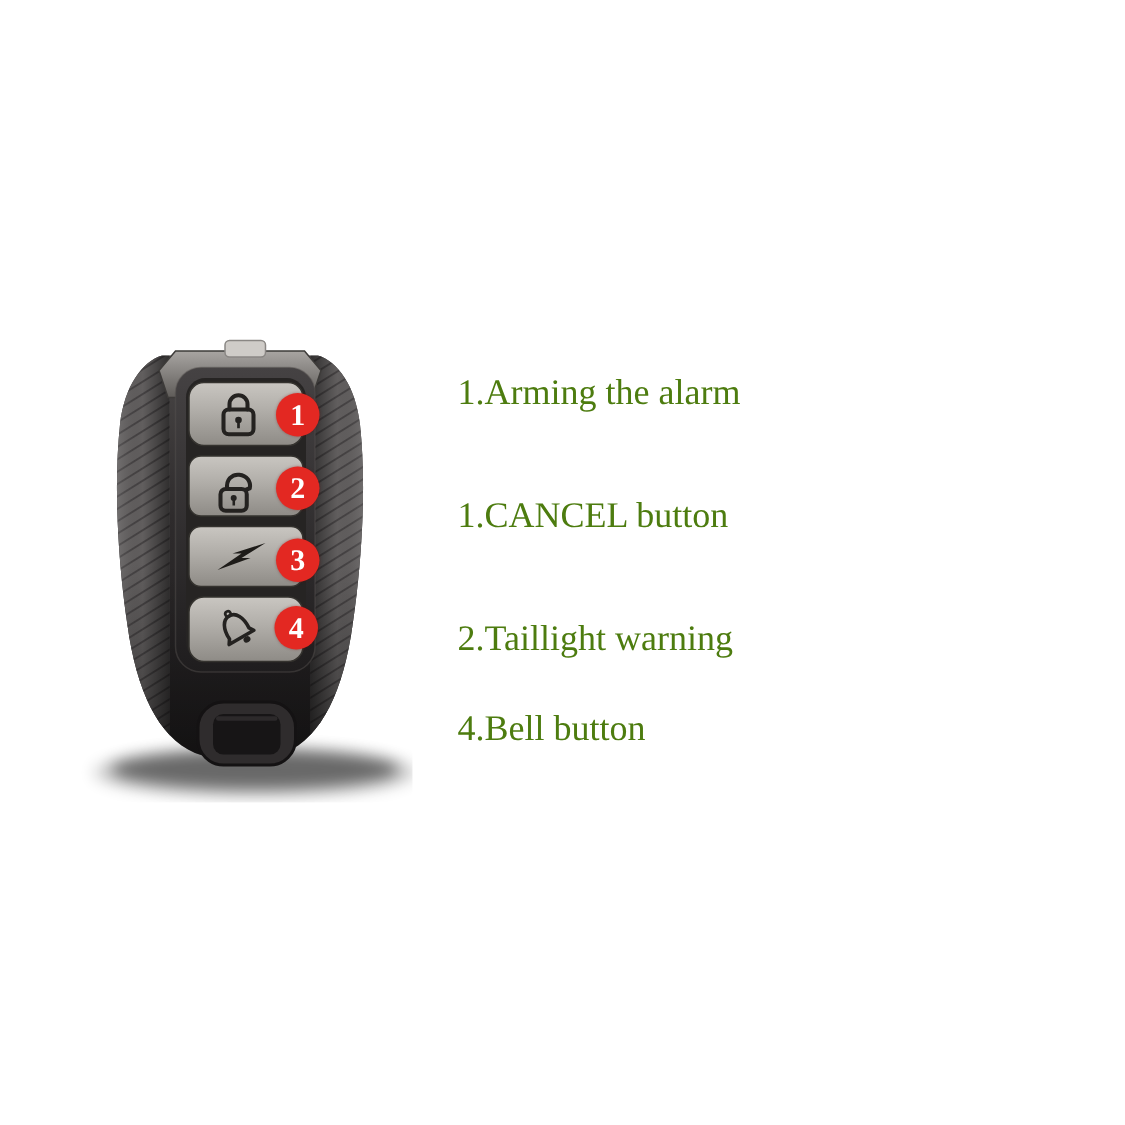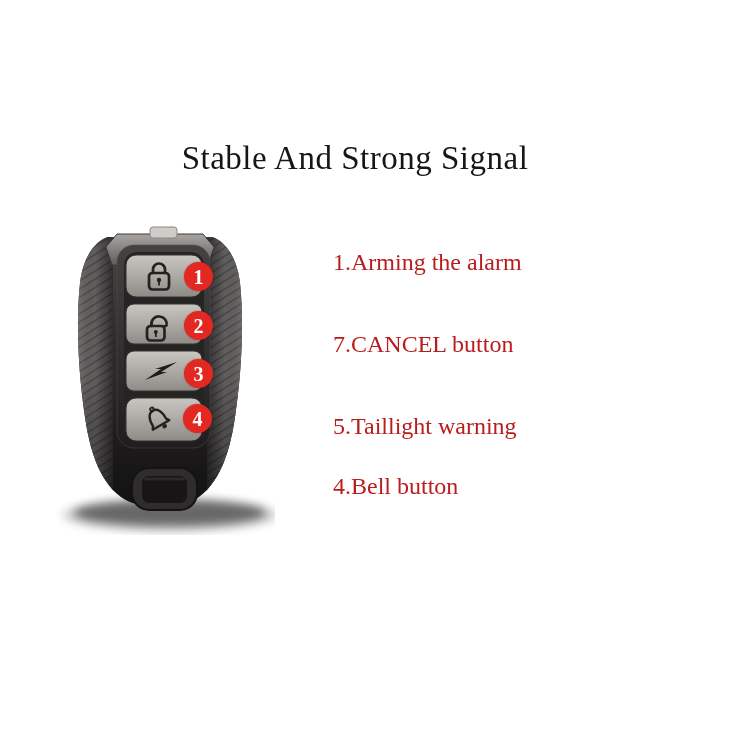--- a/index.html
+++ b/index.html
@@ -6,21 +6,21 @@
   .page{
     position:relative;width:750px;height:750px;background:#ffffff;
     overflow:hidden;font-family:"Liberation Serif",serif;
   }
   .title{
     position:absolute;left:0;top:140px;width:710px;text-align:center;
     font-size:33px;color:#161616;letter-spacing:.5px;white-space:nowrap;
   }
   .legend-item{
     position:absolute;left:305px;white-space:nowrap;
-    font-size:24px;line-height:29px;color:#b91c1c;margin-left:28px;
+    font-size:24px;line-height:29px;color:#4d7c0f;
   }
   .legend-item.i1{top:248px}
   .legend-item.i2{top:330px}
   .legend-item.i3{top:412px}
   .legend-item.i4{top:472px}
   .fob{position:absolute;left:45px;top:225px;width:230px;height:310px;}
   .fob svg{display:block}
   .badge{
     position:absolute;width:29px;height:29px;border-radius:50%;
     background:#e32822;color:#fff;display:flex;align-items:center;justify-content:center;
@@ -30,21 +30,20 @@
   .badge.b1{left:139px;top:37px}
   .badge.b2{left:139px;top:86px}
   .badge.b3{left:139px;top:134px}
   .badge.b4{left:138px;top:179px}
 </style>
 </head>
 <body>
 
 <div class="page">
 
-  <div class="title">Stable And Strong Signal</div>
 
   <div class="fob">
     <svg width="230" height="310" viewBox="-30 0 230 310">
       <defs>
         <linearGradient id="bodyGrad" x1="0" y1="0" x2="0" y2="1">
           <stop offset="0" stop-color="#4a4747"></stop>
           <stop offset="0.4" stop-color="#2e2b2c"></stop>
           <stop offset="1" stop-color="#1d1b1c"></stop>
         </linearGradient>
         <linearGradient id="frameGrad" x1="0" y1="0" x2="0" y2="1">
@@ -153,18 +152,18 @@
     </svg>
 
     <div class="badge b1">1</div>
     <div class="badge b2">2</div>
     <div class="badge b3">3</div>
     <div class="badge b4">4</div>
   </div>
 
   <div>
     <div class="legend-item i1">1.Arming the alarm</div>
-    <div class="legend-item i2">7.CANCEL button</div>
-    <div class="legend-item i3">5.Taillight warning</div>
+    <div class="legend-item i2">1.CANCEL button</div>
+    <div class="legend-item i3">2.Taillight warning</div>
     <div class="legend-item i4">4.Bell button</div>
   </div>
 
 </div>
 
 </body></html>

